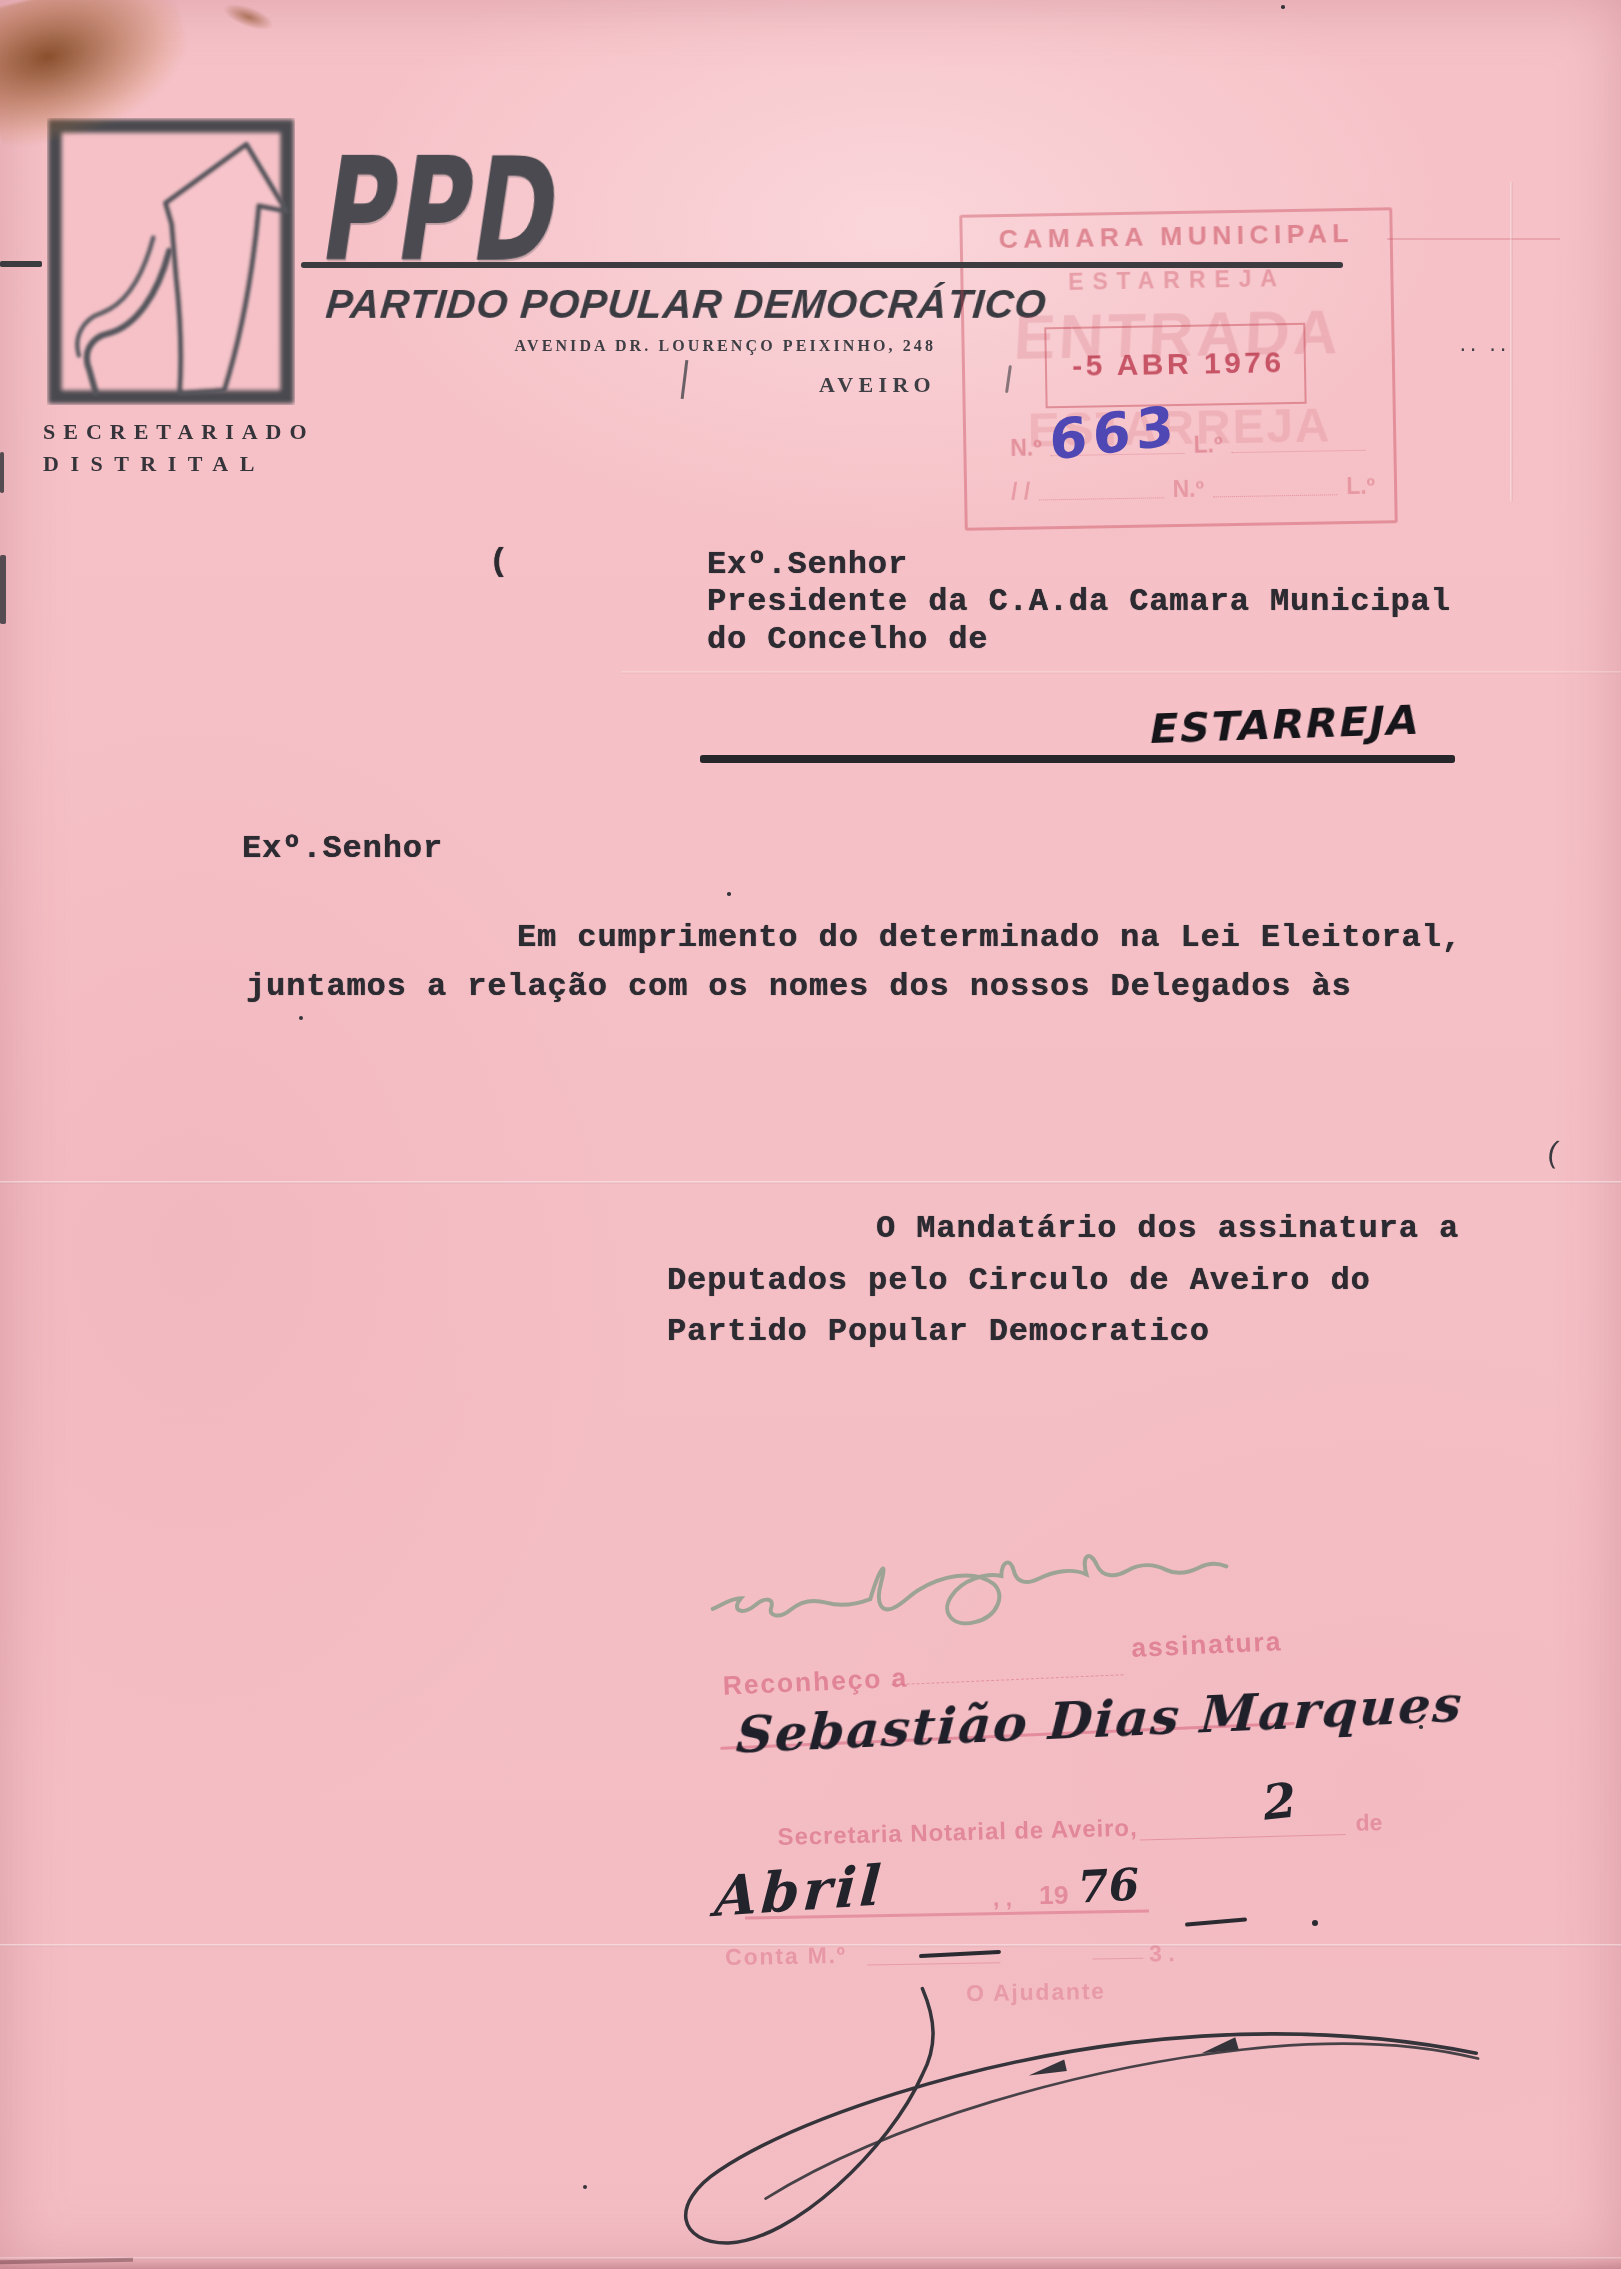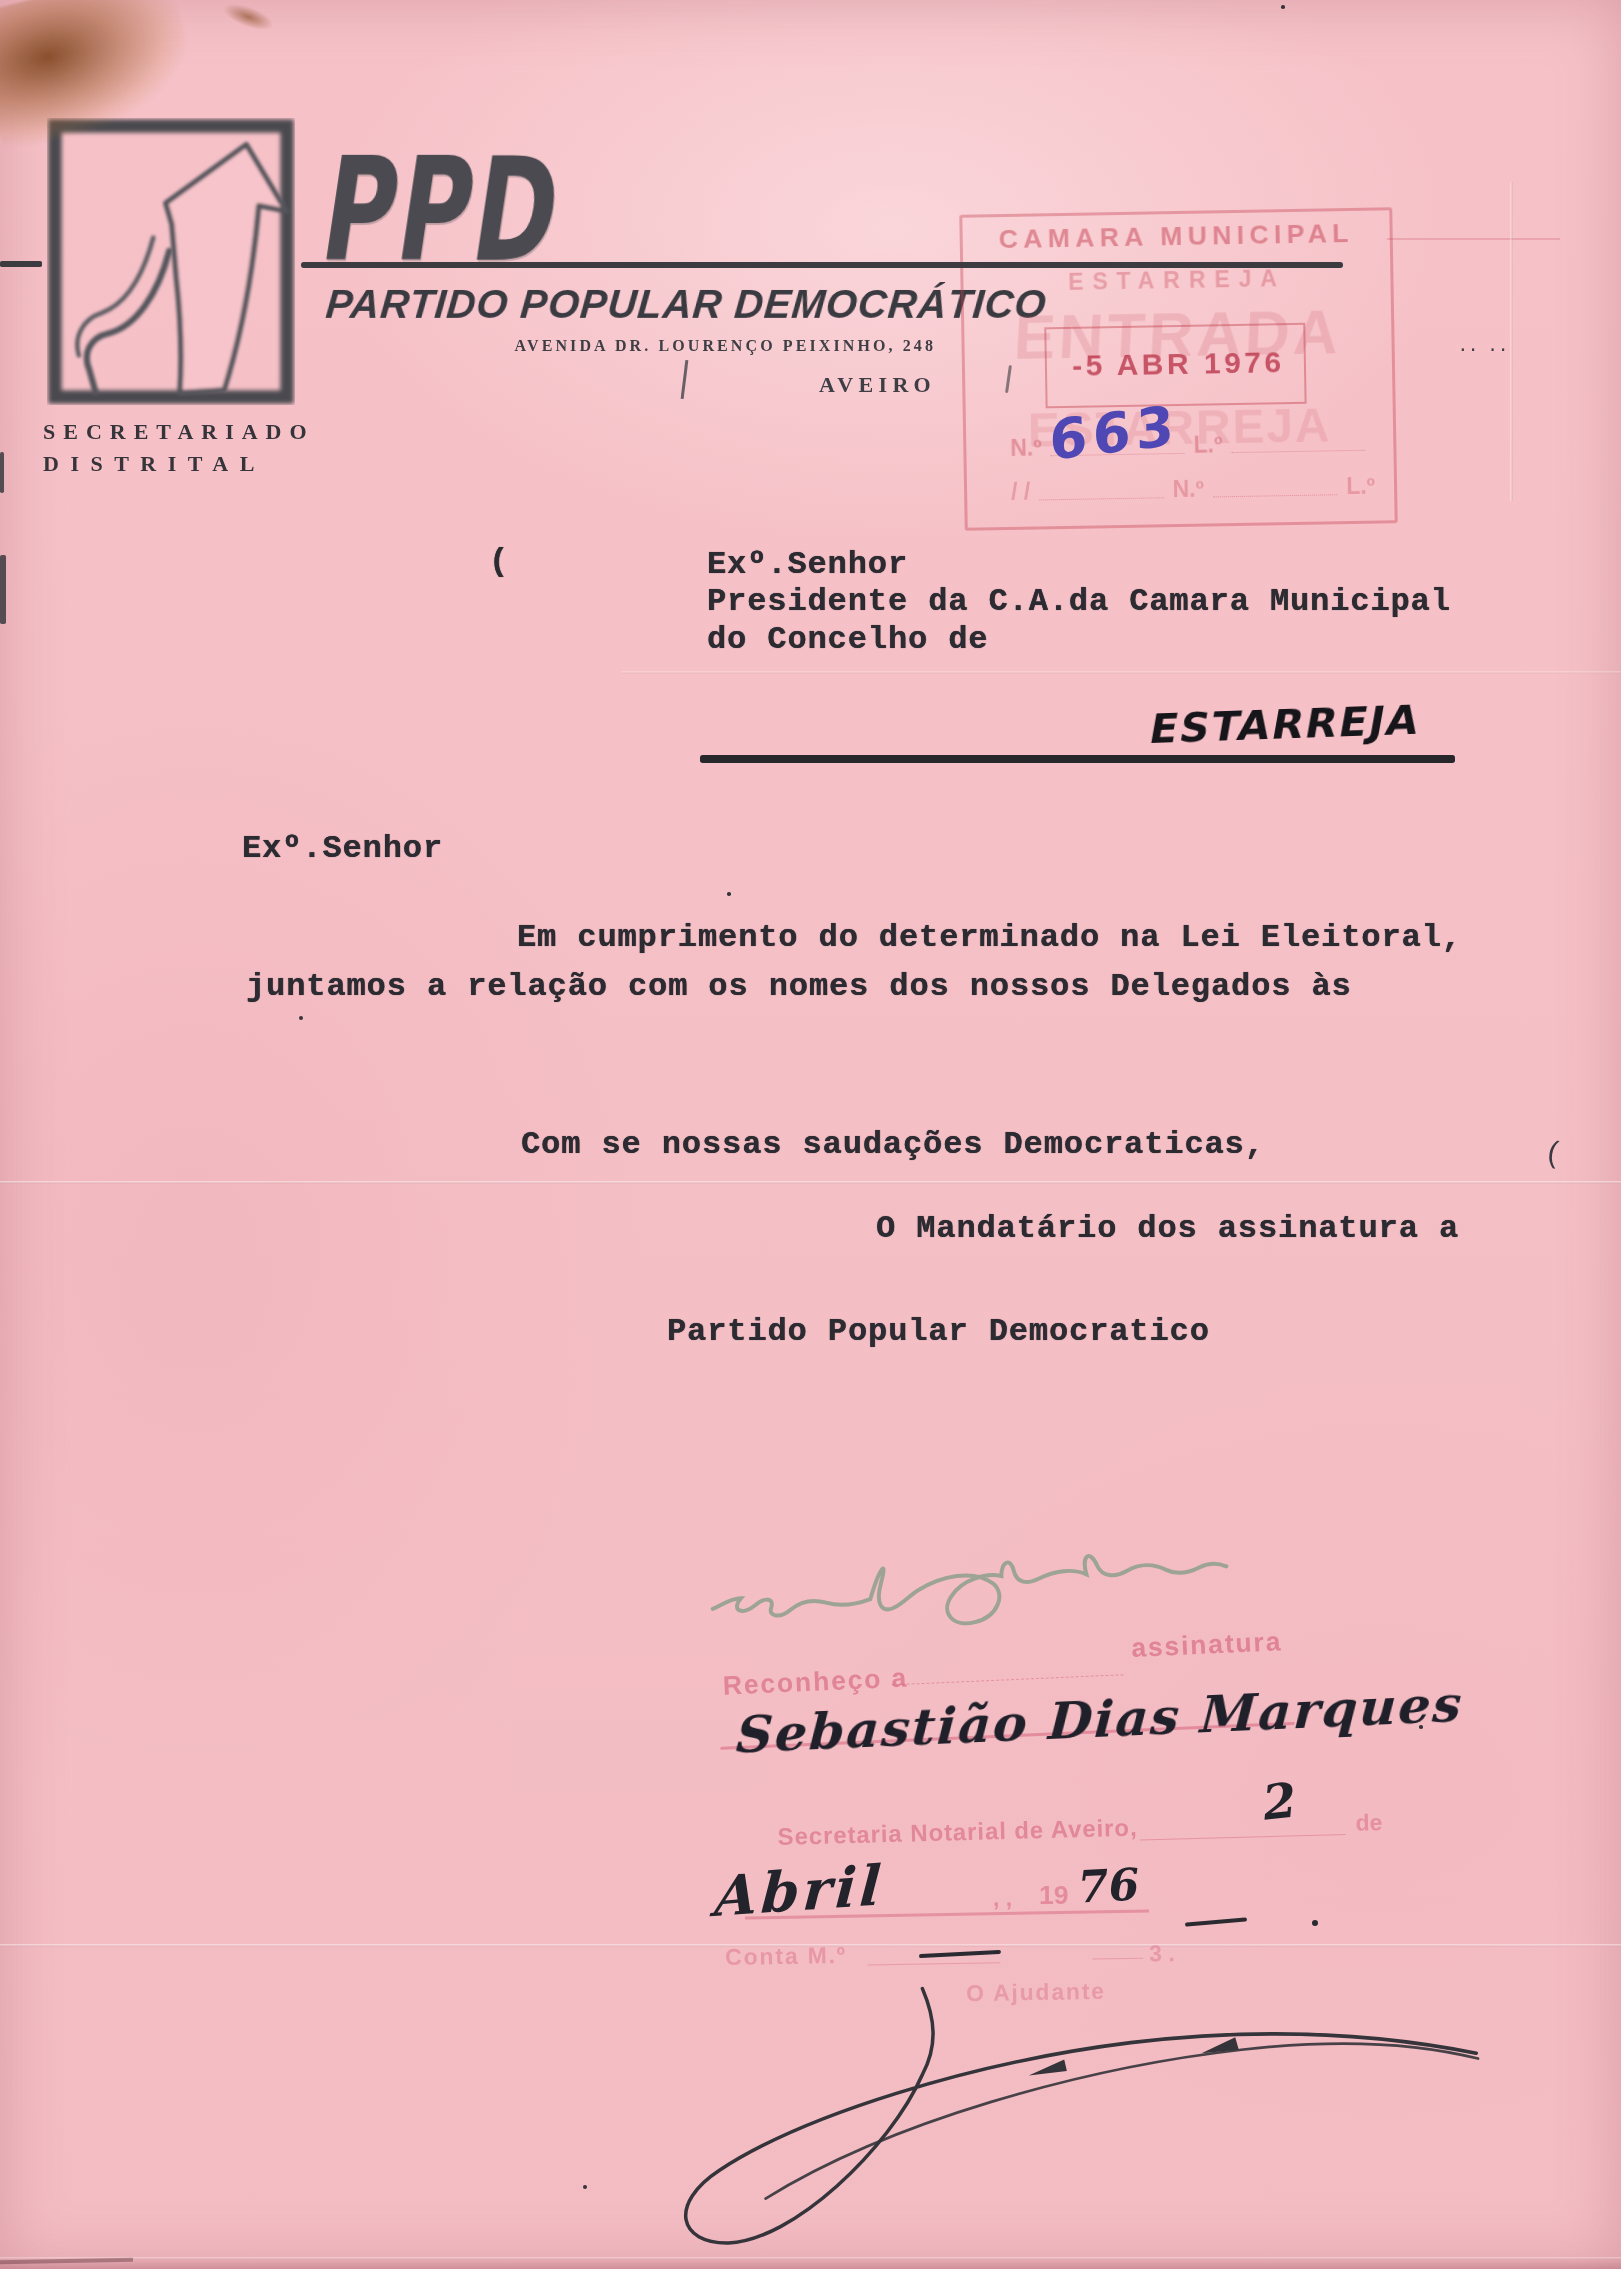--- a/index.html
+++ b/index.html
@@ -199,22 +199,22 @@
   <div class="tw stray-paren">(</div>
   <div class="tw rec1">Exº.Senhor</div>
   <div class="tw rec2">Presidente da C.A.da Camara Municipal</div>
   <div class="tw rec3">do Concelho de</div>
   <div class="abs estarreja">ESTARREJA</div>
   <div class="abs rule-thick"></div>
 
   <div class="tw sal">Exº.Senhor</div>
   <div class="tw b1">Em cumprimento do determinado na Lei Eleitoral,</div>
   <div class="tw b2">juntamos a relação com os nomes dos nossos Delegados às</div>
-  <div class="tw close">Com se nossas saudações Democraticas,</div>
   <div class="tw r1">O Mandatário dos assinatura a</div>
+  <div class="tw r2">Deputados pelo Circulo de Aveiro do</div>
   <div class="tw r3">Partido Popular Democratico</div>
 
   <svg class="abs scrawl" width="692" height="124" viewBox="0 0 780 140">
     <path fill="none" stroke="#8da08d" stroke-width="4.5" stroke-linecap="round" opacity=".85" d="M8 80 c10 -4 20 -12 32 -12 c-12 14 2 20 16 8 c10 -9 22 -9 18 3 c-3 10 10 12 22 2 c12 -10 26 -12 40 -8 c18 5 34 2 50 -4 c10 -34 20 -48 12 -18 c-6 22 0 34 14 28 c10 -4 18 -14 28 -20 c26 -16 62 -24 84 -8 c16 12 6 38 -20 44 c-24 6 -40 -10 -26 -30 c12 -18 38 -26 56 -22 c0 -16 10 -22 14 -6 c3 13 14 16 28 9 c18 -9 38 -12 54 -5 c-6 -22 4 -28 12 -10 c6 13 20 14 34 6 c14 -8 30 -8 44 -1 c12 6 26 3 38 -3 c10 -5 20 -5 30 -1"></path>
   </svg>
 
   <div class="abs nstamp">
     <div class="n-rec">Reconheço a</div>
     <div class="n-dash"></div>
     <div class="n-ass">assinatura</div>

